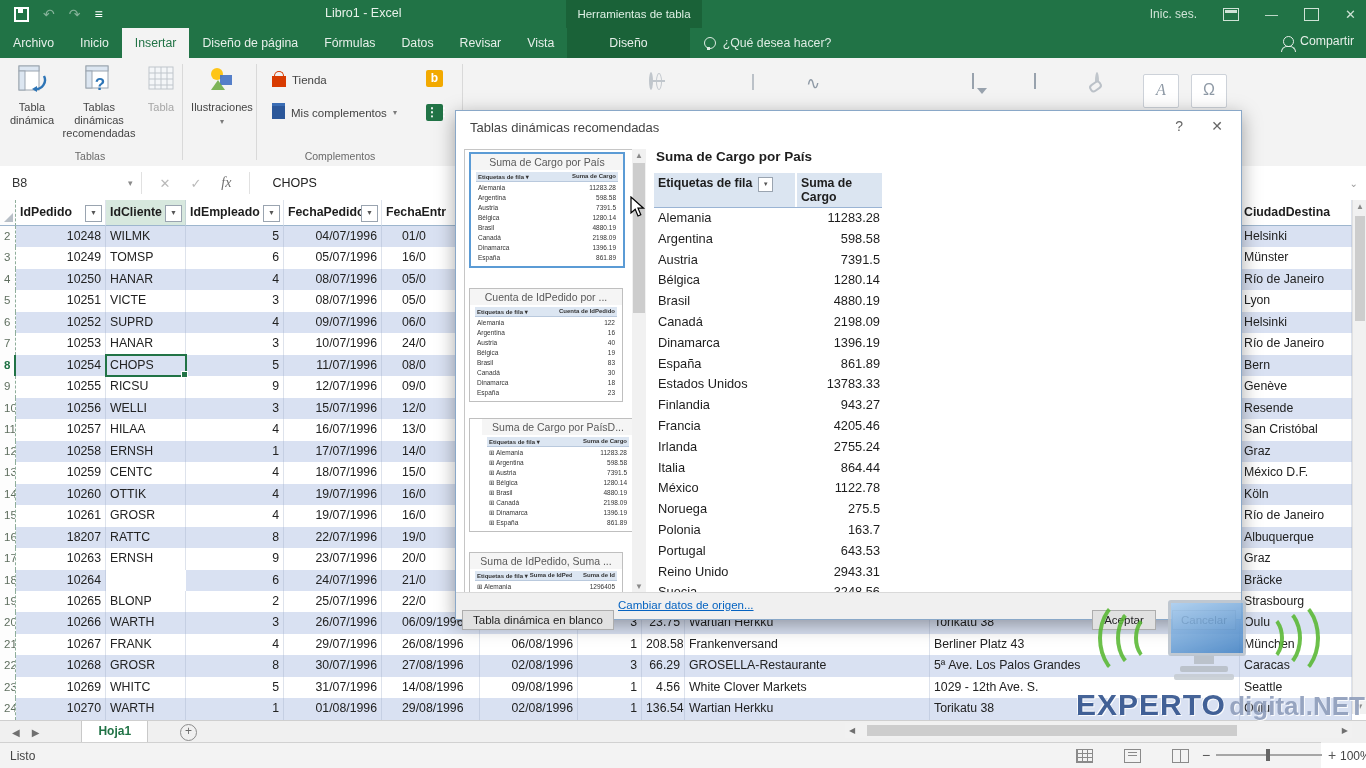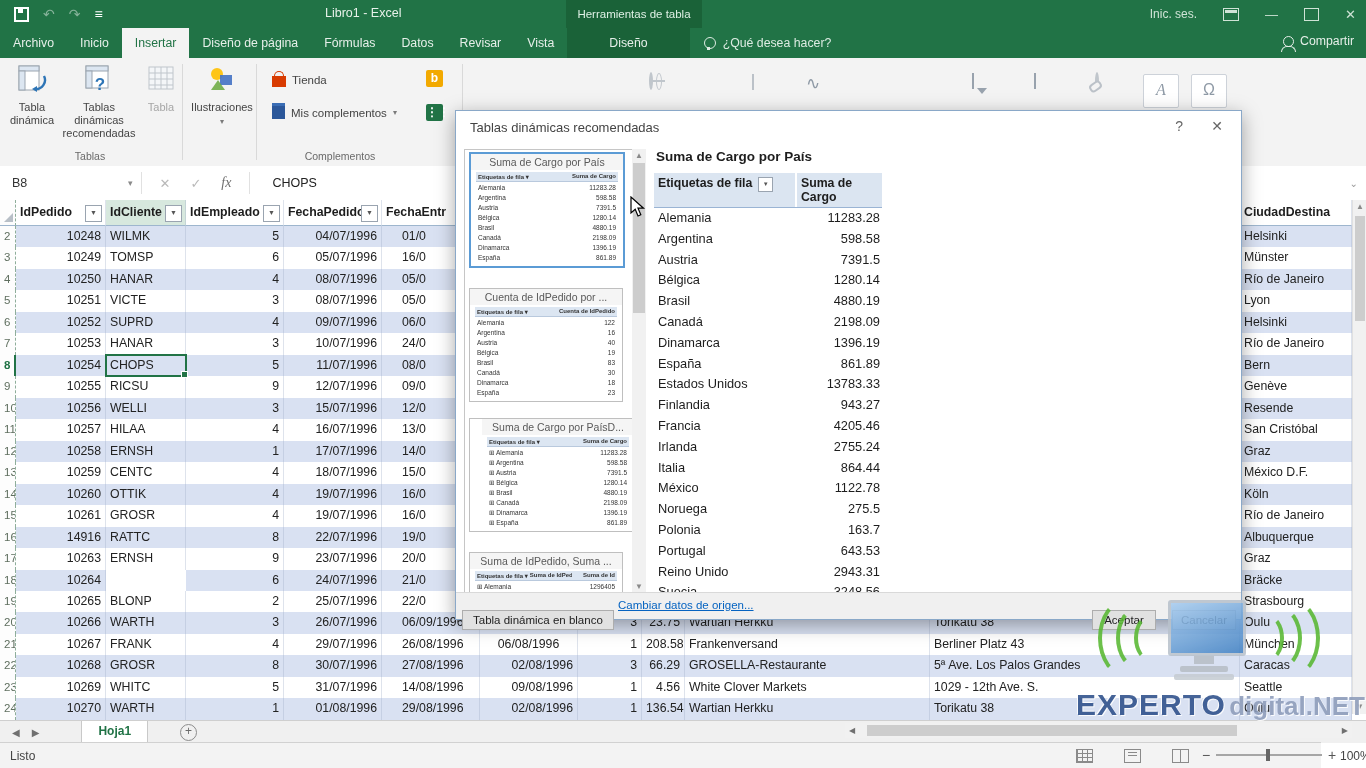--- a/index.html
+++ b/index.html
@@ -529,21 +529,21 @@
         <div class="gcell al-l pad20" style="width: 98px; flex: 0 0 98px;">16/0</div>
         <div class="gcell al-r" style="width: 98px; flex: 0 0 98px;"></div>
         <div class="gcell al-r" style="width: 64px; flex: 0 0 64px;"></div>
         <div class="gcell al-r" style="width: 43px; flex: 0 0 43px;"></div>
         <div class="gcell al-l" style="width: 245px; flex: 0 0 245px;"></div>
         <div class="gcell al-l" style="width: 310px; flex: 0 0 310px;"></div>
         <div class="gcell al-l" style="width: 112px; flex: 0 0 112px;">Río de Janeiro</div>
       </div>
       <div class="grow band" style="height: 21.48px;">
         <div class="gcell al-l gut" style="width: 16px; flex: 0 0 16px;">16</div>
-        <div class="gcell al-r" style="width: 90px; flex: 0 0 90px;">14916</div>
+        <div class="gcell al-r" style="width: 90px; flex: 0 0 90px;">18207</div>
         <div class="gcell al-l" style="width: 80px; flex: 0 0 80px;">RATTC</div>
         <div class="gcell al-r" style="width: 98px; flex: 0 0 98px;">8</div>
         <div class="gcell al-r" style="width: 98px; flex: 0 0 98px;">22/07/1996</div>
         <div class="gcell al-l pad20" style="width: 98px; flex: 0 0 98px;">19/0</div>
         <div class="gcell al-r" style="width: 98px; flex: 0 0 98px;"></div>
         <div class="gcell al-r" style="width: 64px; flex: 0 0 64px;"></div>
         <div class="gcell al-r" style="width: 43px; flex: 0 0 43px;"></div>
         <div class="gcell al-l" style="width: 245px; flex: 0 0 245px;"></div>
         <div class="gcell al-l" style="width: 310px; flex: 0 0 310px;"></div>
         <div class="gcell al-l" style="width: 112px; flex: 0 0 112px;">Albuquerque</div>
@@ -604,21 +604,21 @@
         <div class="gcell al-l" style="width: 310px; flex: 0 0 310px;">Torikatu 38</div>
         <div class="gcell al-l" style="width: 112px; flex: 0 0 112px;">Oulu</div>
       </div>
       <div class="grow" style="height: 21.48px;">
         <div class="gcell al-l gut" style="width: 16px; flex: 0 0 16px;">21</div>
         <div class="gcell al-r" style="width: 90px; flex: 0 0 90px;">10267</div>
         <div class="gcell al-l" style="width: 80px; flex: 0 0 80px;">FRANK</div>
         <div class="gcell al-r" style="width: 98px; flex: 0 0 98px;">4</div>
         <div class="gcell al-r" style="width: 98px; flex: 0 0 98px;">29/07/1996</div>
         <div class="gcell al-l pad20" style="width: 98px; flex: 0 0 98px;">26/08/1996</div>
-        <div class="gcell al-r" style="width: 98px; flex: 0 0 98px; text-align: center;">06/08/1996</div>
+        <div class="gcell al-r" style="width: 98px; flex: 0 0 98px;">06/08/1996</div>
         <div class="gcell al-r" style="width: 64px; flex: 0 0 64px;">1</div>
         <div class="gcell al-r" style="width: 43px; flex: 0 0 43px;">208.58</div>
         <div class="gcell al-l" style="width: 245px; flex: 0 0 245px;">Frankenversand</div>
         <div class="gcell al-l" style="width: 310px; flex: 0 0 310px;">Berliner Platz 43</div>
         <div class="gcell al-l" style="width: 112px; flex: 0 0 112px;">München</div>
       </div>
       <div class="grow band" style="height: 21.48px;">
         <div class="gcell al-l gut" style="width: 16px; flex: 0 0 16px;">22</div>
         <div class="gcell al-r" style="width: 90px; flex: 0 0 90px;">10268</div>
         <div class="gcell al-l" style="width: 80px; flex: 0 0 80px;">GROSR</div>

